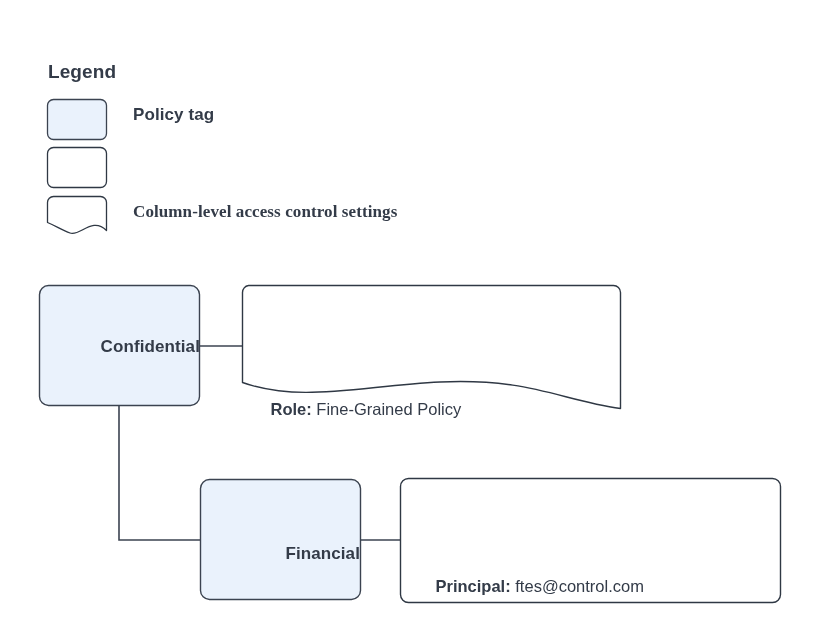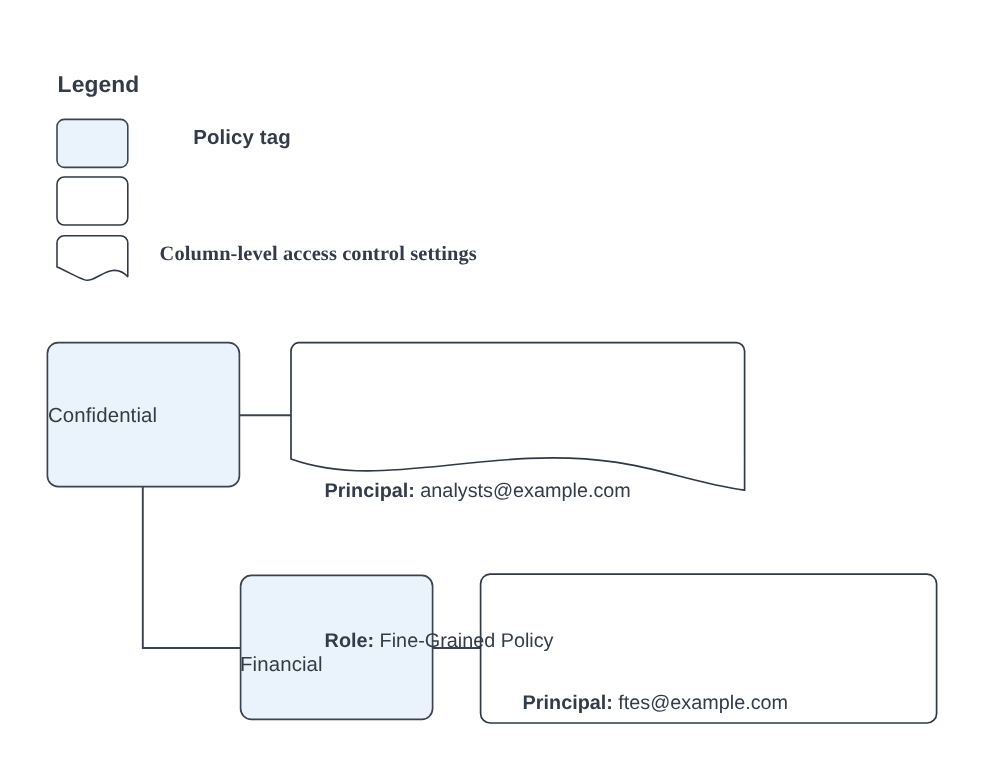--- a/index.html
+++ b/index.html
@@ -42,29 +42,29 @@
     font-size: 19px;
     font-weight: bold;
     letter-spacing: 0.1px;
   }
   .legend-label {
     font-size: 17px;
     font-weight: bold;
     left: 133px;
     letter-spacing: 0.1px;
   }
-  #legend-label-0 { top: 106px; margin-left: 28px; }
+  #legend-label-0 { top: 106px; }
   #legend-label-1 { top: 155px; }
   #legend-label-2 { top: 203px; font-family: Liberation Serif, serif; }
 
   
   .node-label {
     font-size: 17px;
-    font-weight: normal;
-    text-align: left;
+    font-weight: bold;
+    text-align: right;
     letter-spacing: 0.1px;
   }
   #node-label-confidential {
     left: 40px;
     top: 338px;
     width: 160px;
   }
   #node-label-financial {
     left: 200px;
     top: 530px;
@@ -131,28 +131,25 @@
 
 
   <div class="txt legend-label" id="legend-label-2">Column-level access control settings</div>
 
   <div class="txt node-label" id="node-label-confidential">Confidential</div>
 
   <div class="txt node-label" id="node-label-financial">Financial</div>
 
   <div class="txt callout-text" id="callout-text-1">
     <div>
-      <b>Principal:</b><span> analysts@example.com</span>
-    </div>
-    <div>
       <b>Role:</b><span> Fine-Grained Policy</span>
     </div>
   </div>
 
   <div class="txt callout-text" id="callout-text-2">
     <div>
-      <b>Principal:</b><span> ftes@example.com</span>
+      <b>Principal:</b><span> ftes@control.com</span>
     </div>
     
     
   </div>
 
 </div>
 
 </body></html>

